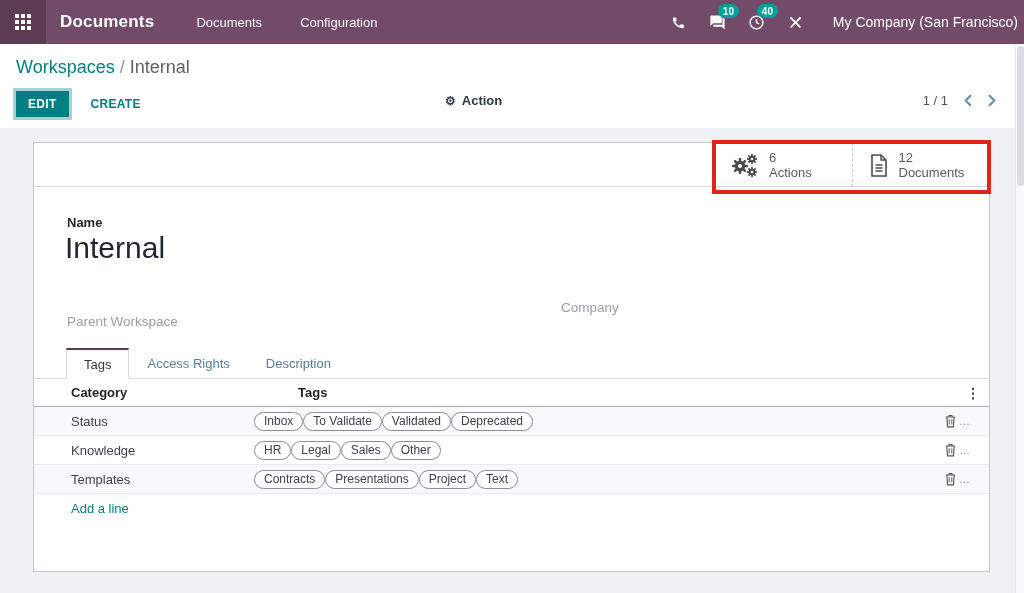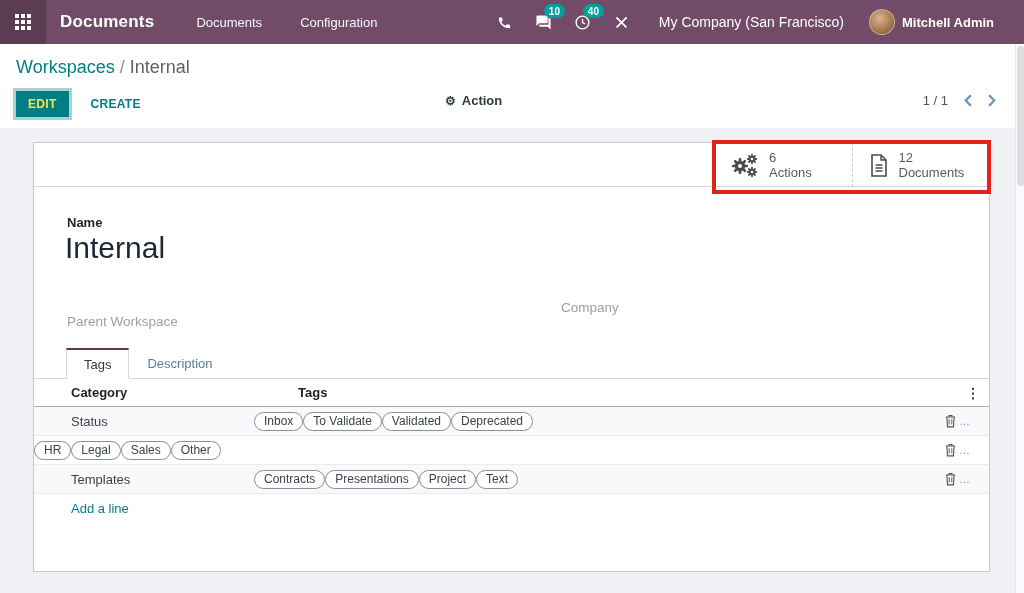--- a/index.html
+++ b/index.html
@@ -6,36 +6,36 @@
   html,body { width:1024px; height:593px; overflow:hidden; font-family:"Liberation Sans", sans-serif; background:#f0f1f4; }
 
   
   .topbar { position:relative; height:44px; background:#714B67; display:flex; align-items:center; color:#fff; z-index:5; }
   .apps-btn { width:46px; height:44px; background:#5b3c52; display:flex; align-items:center; justify-content:center; cursor:pointer; flex:none; }
   .apps-grid { display:grid; grid-template-columns:repeat(3,4px); grid-template-rows:repeat(3,4px); gap:2px; }
   .apps-grid i { background:#fff; }
   .app-title { font-size:17px; font-weight:700; margin-left:14px; letter-spacing:.2px; cursor:pointer; }
   .top-menu { display:flex; gap:38px; margin-left:42px; font-size:13px; }
   .top-menu span { cursor:pointer; opacity:.95; }
-  .systray { margin-left:auto; display:flex; align-items:center; gap:15px; padding-right:30px; }
+  .systray { margin-left:auto; display:flex; align-items:center; gap:15px; padding-right:6px; }
   .tray-ico { position:relative; width:24px; height:24px; display:flex; align-items:center; justify-content:center; cursor:pointer; }
   .badge { position:absolute; top:-6px; left:12px; background:#00A09D; color:#fff; font-size:10px; font-weight:700; border-radius:9px; padding:1.5px 5px; line-height:11px; }
   .company-name { font-size:14px; margin-left:10px; cursor:pointer; }
   .user-zone { display:flex; align-items:center; gap:7px; margin-left:10px; cursor:pointer; }
   .avatar { width:26px; height:26px; border-radius:50%; background:radial-gradient(circle at 40% 35%, #d8b48c 0%, #a87c54 55%, #6e4e33 100%); border:1px solid rgba(255,255,255,.4); }
   .user-name { font-size:13px; font-weight:600; }
 
   
   .control-panel { position:relative; background:#fff; height:84px; padding:13px 0 0 16px; }
   .breadcrumb { font-size:18px; }
   .crumb-link { color:#017E84; cursor:pointer; }
   .crumb-sep { color:#8b9197; }
   .crumb-current { color:#5c6368; }
   .cp-row { position:relative; margin-top:11px; height:30px; display:flex; align-items:center; }
-  .btn-edit { background:#017E84; color:#fde047; border:1px solid #017E84; font-size:12px; font-weight:700; padding:5px 11px; cursor:pointer; letter-spacing:.3px; box-shadow:0 0 0 3px rgba(1,126,132,.35); font-family:"Liberation Sans", sans-serif; }
+  .btn-edit { background:#017E84; color:#ffffff; border:1px solid #017E84; font-size:12px; font-weight:700; padding:5px 11px; cursor:pointer; letter-spacing:.3px; box-shadow:0 0 0 3px rgba(1,126,132,.35); font-family:"Liberation Sans", sans-serif; }
   .btn-create { background:none; border:none; color:#017E84; font-size:12px; font-weight:700; margin-left:22px; cursor:pointer; letter-spacing:.3px; font-family:"Liberation Sans", sans-serif; }
   .action-menu { position:absolute; left:429px; top:4px; display:flex; align-items:center; gap:6px; color:#2b3a40; font-size:13px; font-weight:600; cursor:pointer; }
   .gear-glyph { font-size:12px; line-height:12px; }
   .pager { position:absolute; right:26px; top:4px; display:flex; align-items:center; gap:14px; }
   .pager-value { font-size:13px; color:#4f565c; }
   .pager-btn { cursor:pointer; display:flex; align-items:center; }
 
   
   .sheet { position:absolute; left:33px; top:142px; width:957px; height:430px; background:#fff; border:1px solid #c7c8ce; z-index:1; }
   .card-topstrip { position:absolute; top:0; left:0; right:0; height:44px; border-bottom:1px solid #d8d8dc; }
@@ -119,24 +119,20 @@
     </div>
     <div class="tray-ico">
       <svg width="15" height="15" viewBox="0 0 24 24" stroke="#fff" stroke-width="2.8" stroke-linecap="round">
           <path d="M5 5l14 14"></path>
           <path d="M19 5L5 19"></path>
           <circle cx="5" cy="5" r="1.6" fill="#fff" stroke="none"></circle>
           <circle cx="19" cy="5" r="1.6" fill="#fff" stroke="none"></circle>
         </svg>
     </div>
     <div class="company-name">My Company (San Francisco)</div>
-    <div class="user-zone">
-      <div class="avatar"></div>
-      <div class="user-name">Mitchell Admin</div>
-    </div>
   </div>
 </div>
 
 <div class="control-panel">
   <div class="breadcrumb">
     <span class="crumb-link">Workspaces</span><span class="crumb-sep"> / </span><span class="crumb-current">Internal</span>
   </div>
   <div class="cp-row">
     <button class="btn-edit">EDIT</button>
     <button class="btn-create">CREATE</button>
@@ -211,20 +207,21 @@
     </div>
   </div>
 
   <div class="name-label">Name</div>
   <div class="name-value">Internal</div>
   <div class="field-label-muted parent-ws">Parent Workspace</div>
   <div class="field-label-muted company-lbl">Company</div>
 
   <div class="notebook-tabs">
       <div class="tab active">Tags</div>
+      <div class="tab">Access Rights</div>
       <div class="tab">Description</div>
     </div>
 
   <div class="thead">
     <span class="th-cat">Category</span>
     <span class="th-tags">Tags</span>
     <span class="th-kebab">⋮</span>
   </div>
   <div class="tbody">
   <div class="trow">
@@ -238,20 +235,21 @@
     <div class="tcell-del">
       <svg width="13" height="14" viewBox="0 0 14 15" fill="none" stroke="#555" stroke-width="1.2">
             <path d="M2 3.2h10M5.4 3.2V1.6h3.2v1.6M3.1 3.2l.7 10.6h6.4l.7-10.6"></path>
             <path d="M5.6 5.6v5.6M8.4 5.6v5.6" stroke-width="1"></path>
           </svg>
       <span class="del-dots">…</span>
     </div>
   </div>
 
   <div class="trow">
+    <div class="tcell-cat">Knowledge</div>
     <div class="tcell-tags">
           <span class="tag-pill">HR</span>
           <span class="tag-pill">Legal</span>
           <span class="tag-pill">Sales</span>
           <span class="tag-pill">Other</span>
         </div>
     <div class="tcell-del">
       <svg width="13" height="14" viewBox="0 0 14 15" fill="none" stroke="#555" stroke-width="1.2">
             <path d="M2 3.2h10M5.4 3.2V1.6h3.2v1.6M3.1 3.2l.7 10.6h6.4l.7-10.6"></path>
             <path d="M5.6 5.6v5.6M8.4 5.6v5.6" stroke-width="1"></path>

